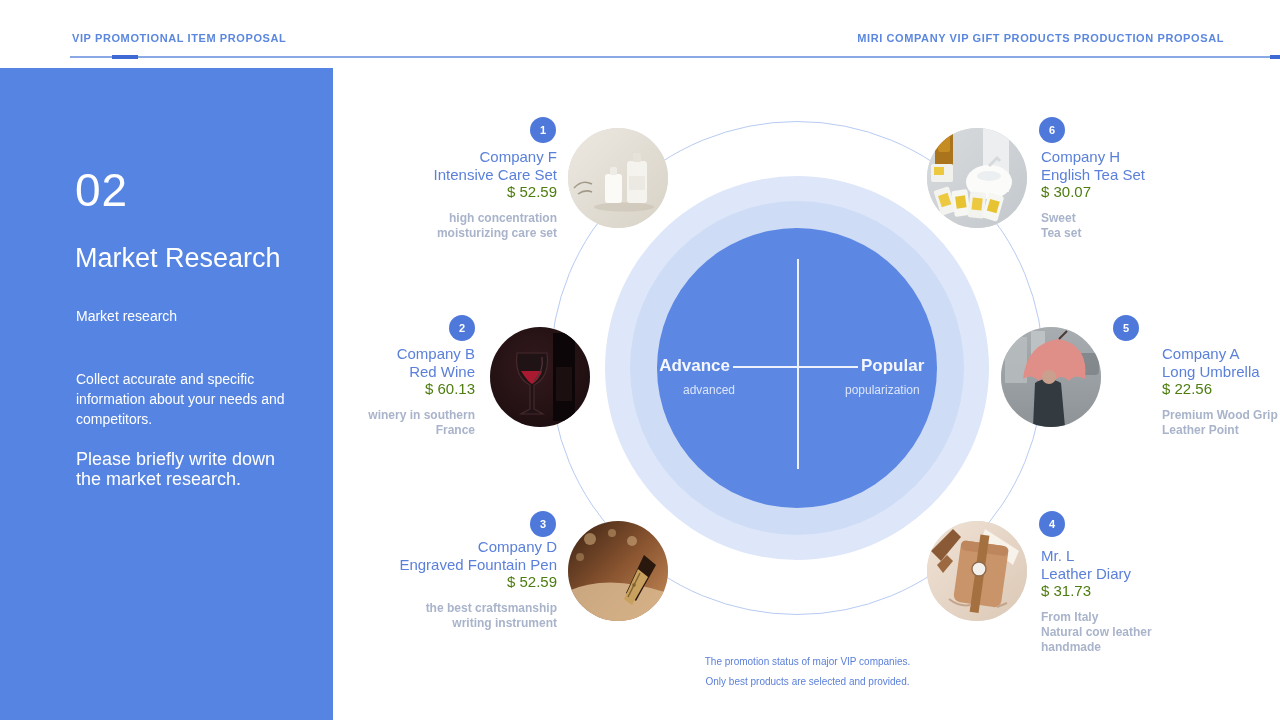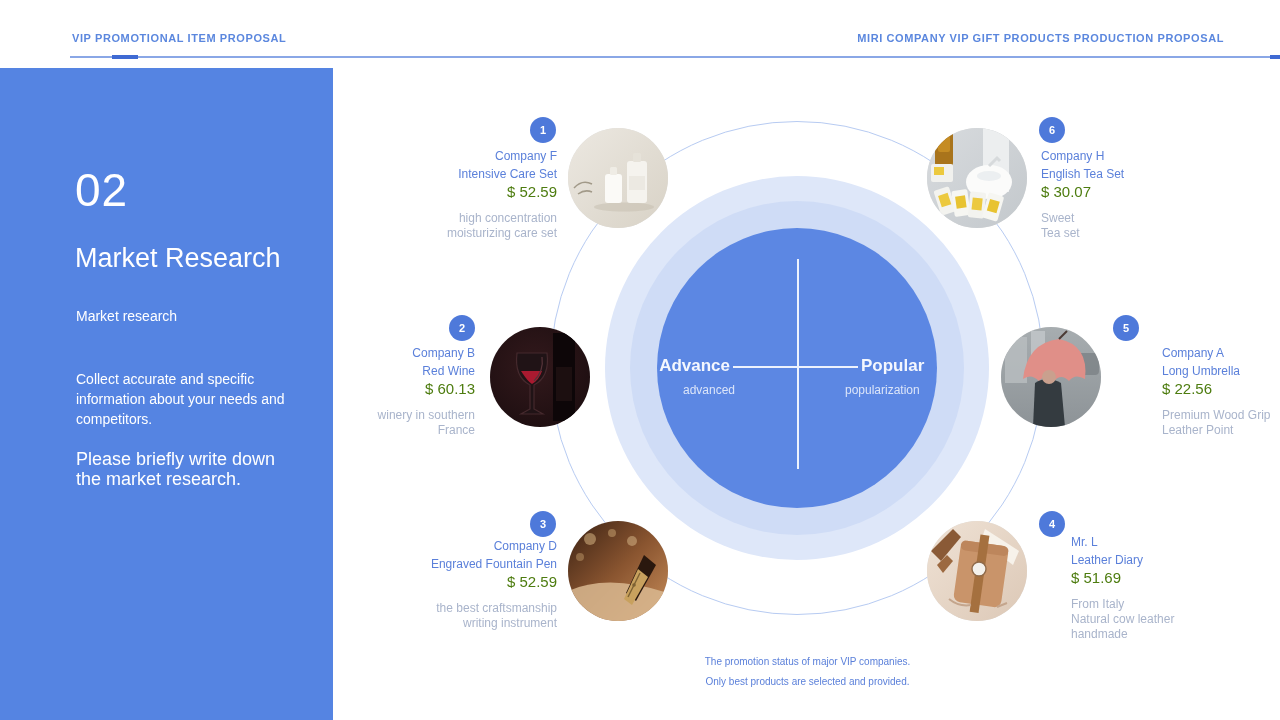--- a/index.html
+++ b/index.html
@@ -78,23 +78,23 @@
     display: flex; align-items: center; justify-content: center;
   }
   .photo {
     position: absolute; width: 100px; height: 100px; border-radius: 50%;
     overflow: hidden; background: #ddd;
   }
   .photo svg { display: block; width: 100px; height: 100px; }
   .item-text { position: absolute; }
   .item-text.align-r { text-align: right; }
   .item-text.align-l { text-align: left; }
-  .it-company, .it-product { font-size: 12px; line-height: 17.5px; color: #5b80da; font-weight: 400; }
+  .it-company, .it-product { font-size: 15px; line-height: 17.5px; color: #5b80da; font-weight: 400; }
   .it-price { font-size: 15px; line-height: 17.5px; color: #4d7c0f; font-weight: 400; margin-bottom: 10px; }
-  .it-desc { font-size: 12px; line-height: 15px; color: #a9b4cb; font-weight: 400; }
+  .it-desc { font-size: 12px; line-height: 15px; color: #a9b4cb; font-weight: 700; }
 
   
   .caption {
     position: absolute; left: 560px; top: 652px; width: 495px;
     text-align: center; color: #5b80da; font-size: 10px; line-height: 20px;
   }
 </style>
 </head>
 <body>
 
@@ -202,24 +202,24 @@
       <circle cx="12" cy="36" r="4" fill="#e8c289" opacity="0.35"></circle>
       <path d="M0 100 L0 70 Q40 52 100 72 L100 100 Z" fill="#d9b891" opacity="0.85"></path>
       <path d="M58 72 L76 34 L88 44 L68 80 Z" fill="#2a180e"></path>
       <path d="M56 78 L70 48 L80 56 L64 84 Z" fill="#c8a15e"></path>
       <path d="M60 76 L72 52" stroke="#7d6133" stroke-width="1.4"></path>
       <circle cx="66" cy="64" r="1.8" fill="#7d6133"></circle>
     </svg>
   </div>
 
   <div class="badge" style="left:1039px; top:511px;">4</div>
-  <div class="item-text align-l" style="left:1041px; top:534px; width:200px;margin-left:30px;">
+  <div class="item-text align-l" style="left:1041px; top:547px; width:200px;">
     <div class="it-company">Mr. L</div>
     <div class="it-product">Leather Diary</div>
-    <div class="it-price">$ 51.69</div>
+    <div class="it-price">$ 31.73</div>
     <div class="it-desc">From Italy</div>
     <div class="it-desc">Natural cow leather</div>
     <div class="it-desc">handmade</div>
   </div>
   <div class="photo" style="left:927px; top:521px;">
     <svg viewBox="0 0 100 100">
       <defs>
           <linearGradient id="gDia" x1="0" y1="0" x2="1" y2="1">
         <stop offset="0" stop-color="#efe2d5"></stop>
             <stop offset="1" stop-color="#dcc8b6"></stop>

